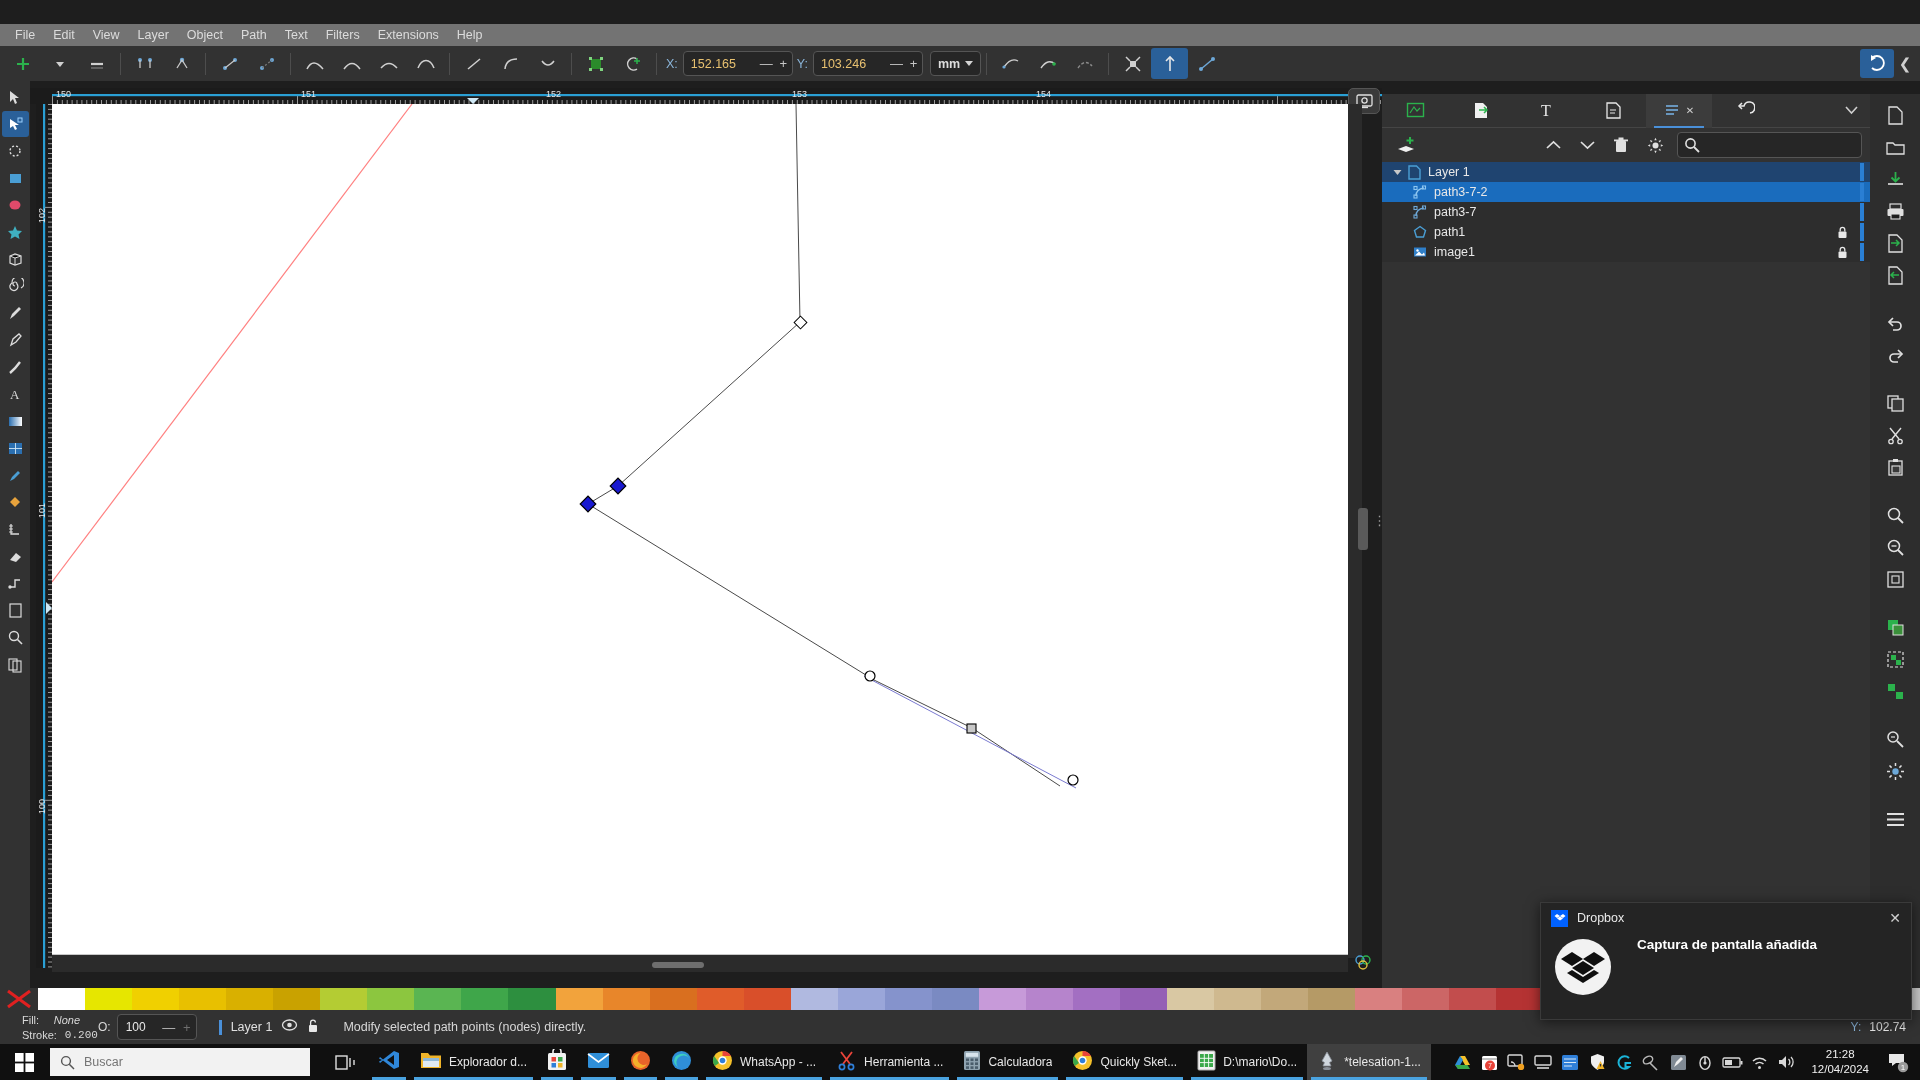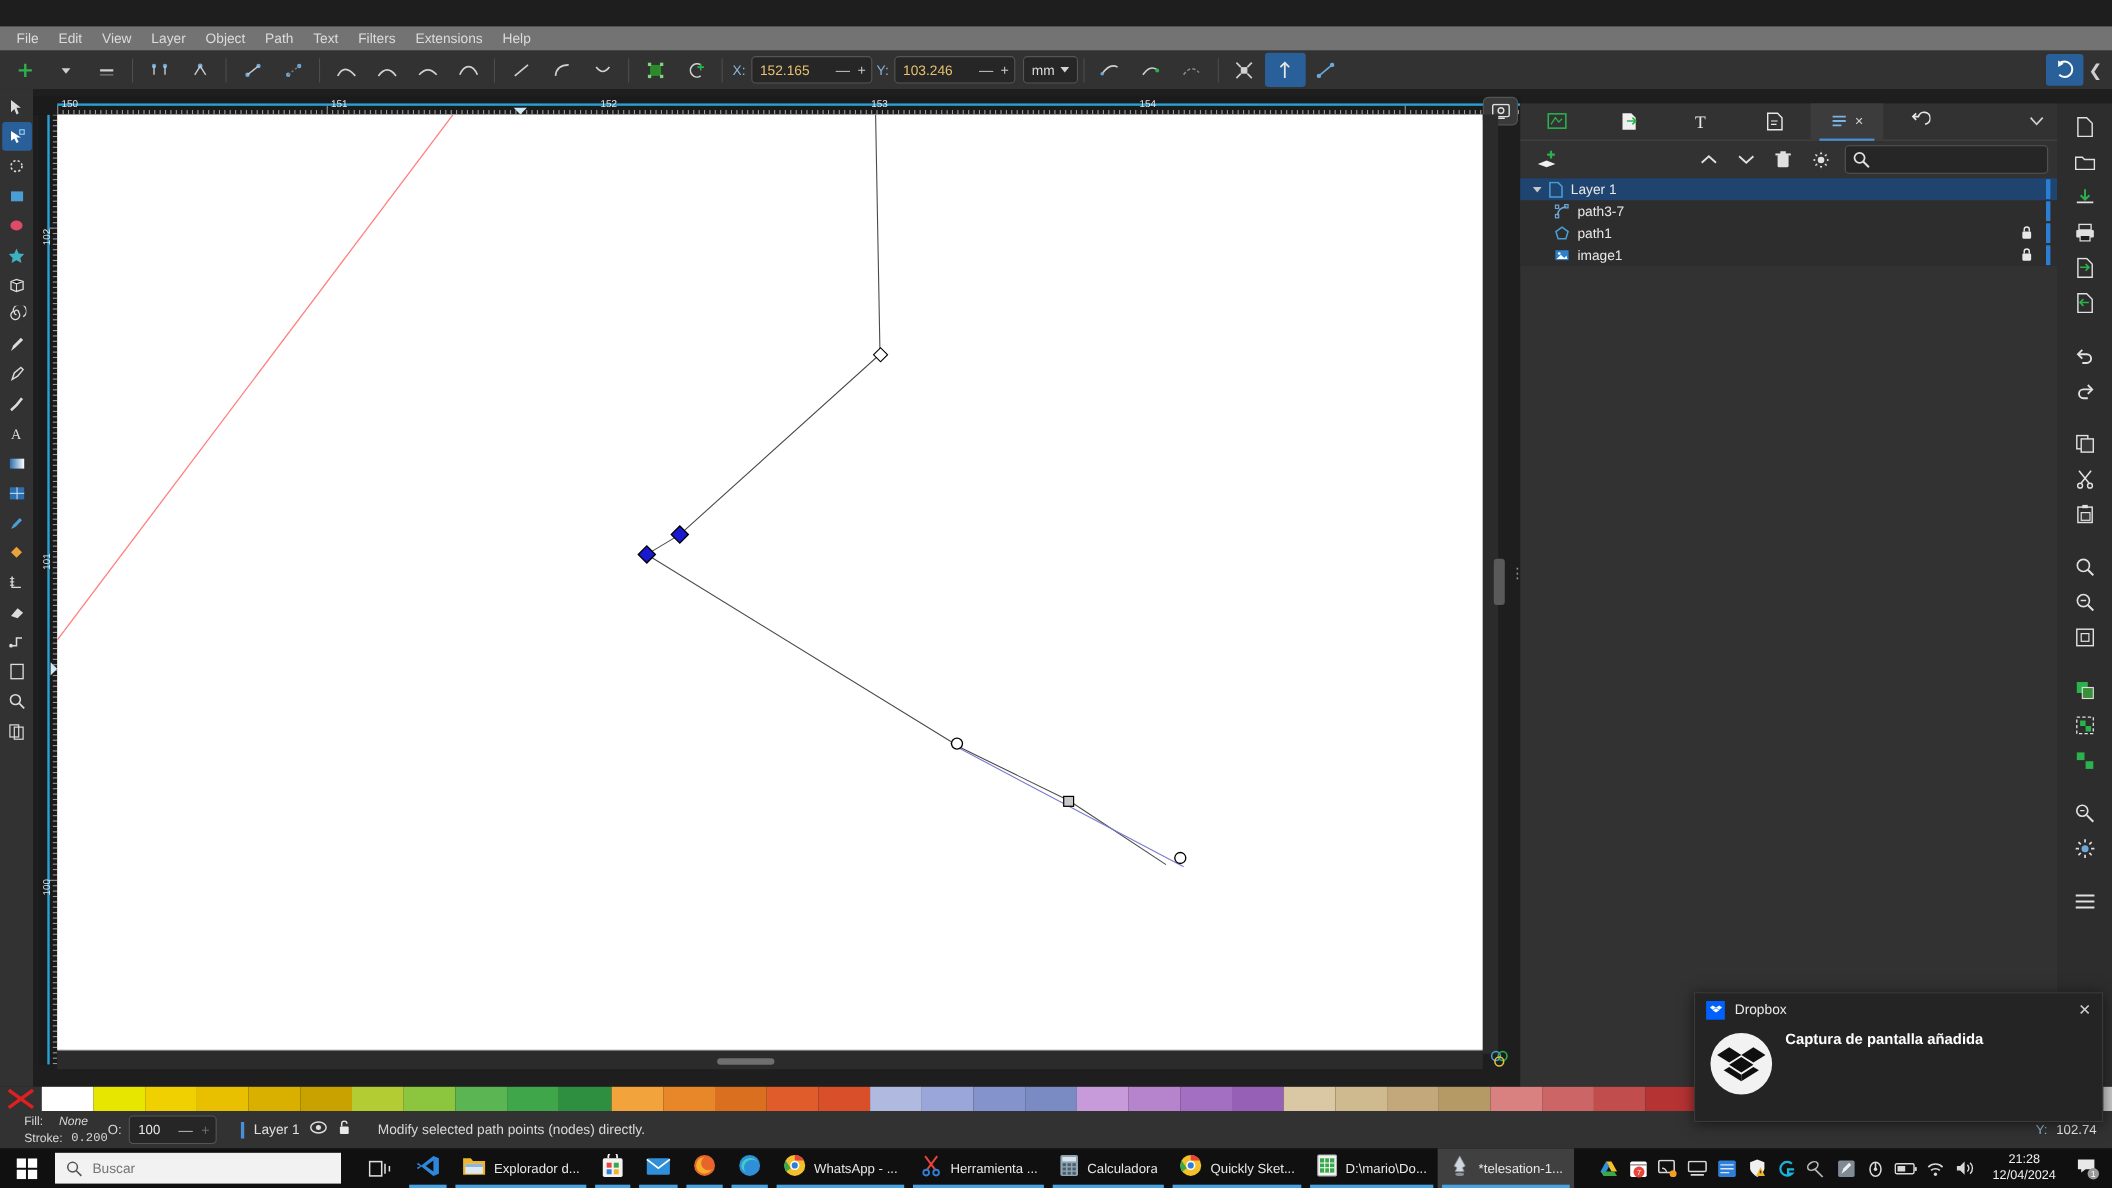--- a/index.html
+++ b/index.html
@@ -54,21 +54,21 @@
     width: 74px; background: transparent; border: 0; outline: 0;
     color: #e8c170; font-size: 12.5px; padding-left: 7px;
     font-family: "Liberation Sans", sans-serif;
   }
   .spin .sb {
     width: 17px; text-align: center; color: #c8c8c8; font-size: 13px; line-height: 23px;
   }
   .unitsel {
     display: flex; align-items: center; gap: 5px; background: #262626;
     border: 1px solid #555; border-radius: 4px; height: 25px; padding: 0 7px;
-    color: #dcdcdc; font-size: 12.5px; margin-left: 7px;
+    color: #dcdcdc; font-size: 12.5px; margin-left: 7px; font-weight: bold;
   }
   .caret-dn { width: 0; height: 0; border-left: 4px solid transparent; border-right: 4px solid transparent; border-top: 5px solid #d4d4d4; }
 
   .toolbar-right { position: absolute; right: 4px; top: 46px; height: 35px; display: flex; align-items: center; }
   .snapbtn {
     width: 34px; height: 29px; display: flex; align-items: center; justify-content: center;
     background: #2a6099; border-radius: 3px;
   }
   .collapse-arrow { width: 22px; height: 29px; display: flex; align-items: center; justify-content: center; color: #cfcfcf; font-size: 15px; }
 
@@ -257,21 +257,21 @@
   .toast-logo {
     width: 17px; height: 17px; background: #0061ff; display: flex; align-items: center; justify-content: center;
   }
   .toast-app { color: #eaeaea; font-size: 12.5px; margin-left: 9px; }
   .toast-x { margin-left: auto; color: #cfcfcf; font-size: 14px; }
   .toast-body { display: flex; align-items: flex-start; padding: 4px 12px 0 14px; }
   .toast-avatar {
     width: 56px; height: 56px; border-radius: 50%; background: #f2f2f2;
     display: flex; align-items: center; justify-content: center; flex: 0 0 auto; margin-top: 2px;
   }
-  .toast-text { margin-left: 12px; }
+  .toast-text { margin-left: 26px; }
   .toast-title { color: #ffffff; font-size: 13.5px; font-weight: bold; margin-bottom: 2px; }
   .toast-sub { color: #b8b8b8; font-size: 13px; line-height: 16px; }
 
   
   .taskbar {
     position: absolute; left: 0; top: 1044px; width: 1920px; height: 36px;
     background: #101010; display: flex; align-items: center;
   }
   .start {
     width: 48px; height: 36px; display: flex; align-items: center; justify-content: center;
@@ -1258,20 +1258,32 @@
         </span>
         <span class="oi">
           <svg width="13" height="15" viewBox="0 0 13 15">
               <path d="M1 1 H8.5 L12 4.5 V14 H1 Z" fill="none" stroke="#4a9ed4" stroke-width="1.4"></path>
             </svg>
         </span>
         <span class="olabel">Layer 1</span>
         <span class="colorbar"></span>
       </div>
 
+      <div class="obj-row selected indent1">
+        <span class="oi">
+          <svg width="14" height="14" viewBox="0 0 14 14">
+              <path d="M3 11 Q3 4 11 3" fill="none" stroke="#8ec6f0" stroke-width="1.3"></path>
+              <rect x="1" y="1.5" width="3" height="3" fill="none" stroke="#8ec6f0" stroke-width="1.1"></rect>
+              <rect x="1" y="10" width="3" height="3" fill="none" stroke="#8ec6f0" stroke-width="1.1"></rect>
+              <rect x="9.5" y="1" width="3" height="3" fill="none" stroke="#8ec6f0" stroke-width="1.1"></rect>
+            </svg>
+        </span>
+        <span class="olabel">path3-7-2</span>
+        <span class="colorbar"></span>
+      </div>
 
       <div class="obj-row indent1">
         <span class="oi">
           <svg width="14" height="14" viewBox="0 0 14 14">
               <path d="M3 11 Q3 4 11 3" fill="none" stroke="#6da8d8" stroke-width="1.3"></path>
               <rect x="1" y="1.5" width="3" height="3" fill="none" stroke="#6da8d8" stroke-width="1.1"></rect>
               <rect x="1" y="10" width="3" height="3" fill="none" stroke="#6da8d8" stroke-width="1.1"></rect>
               <rect x="9.5" y="1" width="3" height="3" fill="none" stroke="#6da8d8" stroke-width="1.1"></rect>
             </svg>
         </span>

